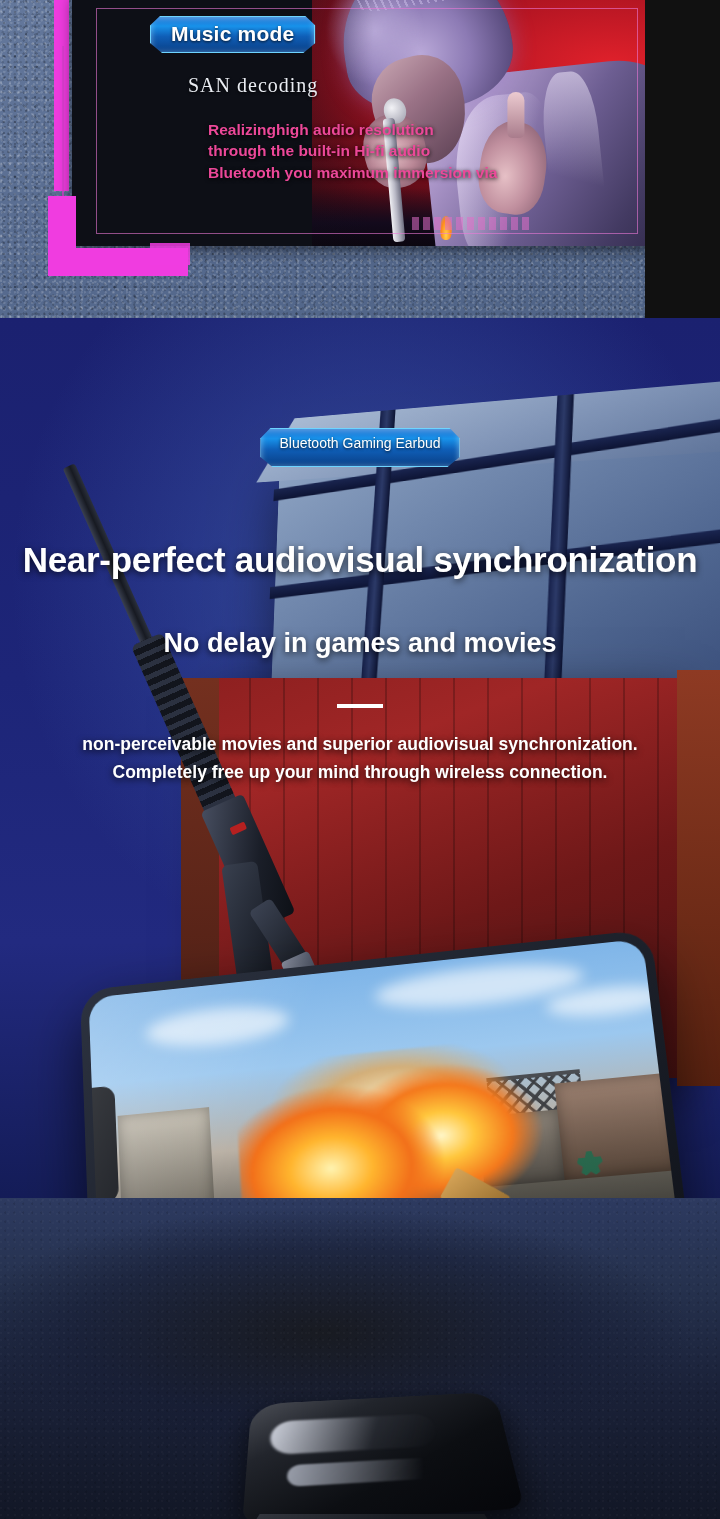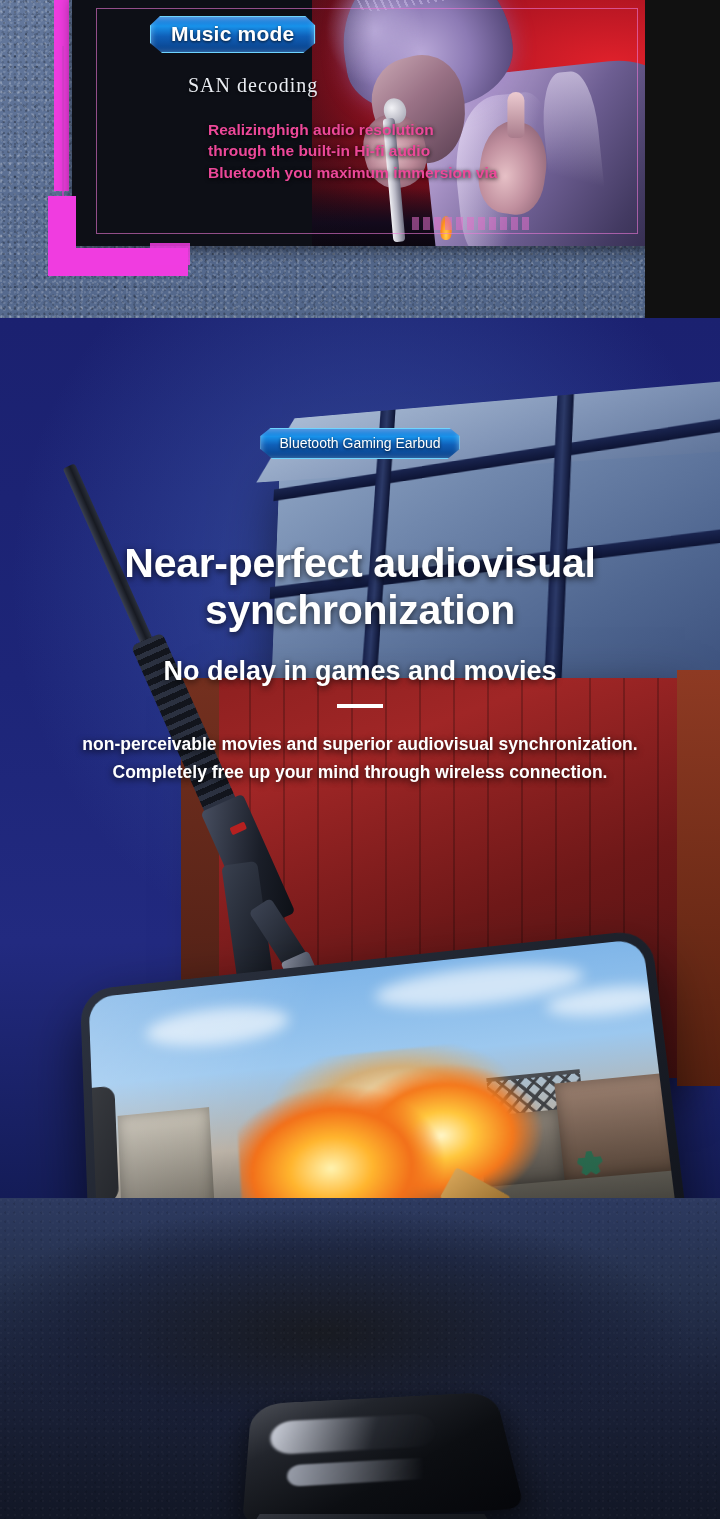--- a/index.html
+++ b/index.html
@@ -351,31 +351,30 @@
   }
   .case-body {
     position:absolute; left:20px; top:8px; width:312px; height:196px;
     background:linear-gradient(160deg,#3a3d45 0%,#1a1d23 22%,#0a0c10 62%,#040508 100%);
     clip-path:polygon(14% 0, 86% 0, 100% 34%, 92% 100%, 8% 100%, 0 34%);
     box-shadow:0 18px 40px rgba(0,0,0,.75);
   }
 
   
   .bt-badge-wrap { position:absolute; left:0; top:110px; width:100%; text-align:center; z-index:8; }
-  .badge-bt { padding:6px 18px 7px; font-size:14px; font-weight:normal; }
+  .badge-bt { padding:6px 18px 15px; font-size:14px; font-weight:normal; }
 
   .headline, .subhead, .para { position:absolute; width:100%; text-align:center; z-index:9; color:#fff; }
   .headline {
-    top:222px; font-size:41px; font-weight:bold; letter-spacing:-.3px;
+    top:222px; font-size:35px; font-weight:bold; letter-spacing:-.3px;
     text-shadow:0 2px 7px rgba(0,0,0,.75);
   }
   .subhead {
     top:310px; font-size:27px; font-weight:bold;
     text-shadow:0 2px 7px rgba(0,0,0,.75);
-    margin-top:28px;
   }
   .divider {
     position:absolute; left:50%; top:386px; transform:translateX(-50%);
     width:46px; height:4px; background:#ffffff; z-index:9;
   }
   .para {
     top:412px; font-size:17.5px; font-weight:bold; line-height:1.62;
     text-shadow:0 2px 7px rgba(0,0,0,.85);
   }
 </style>

